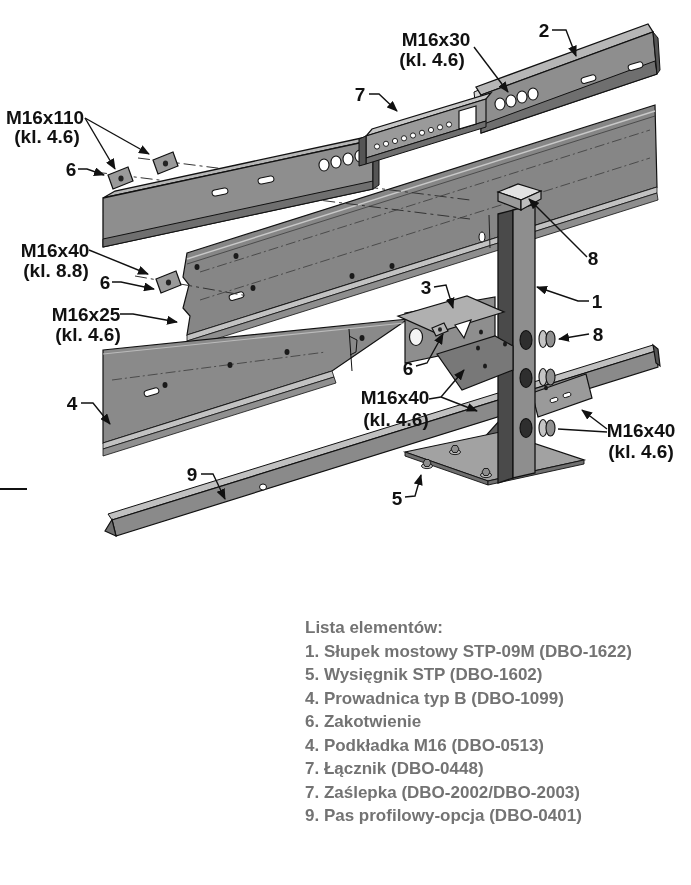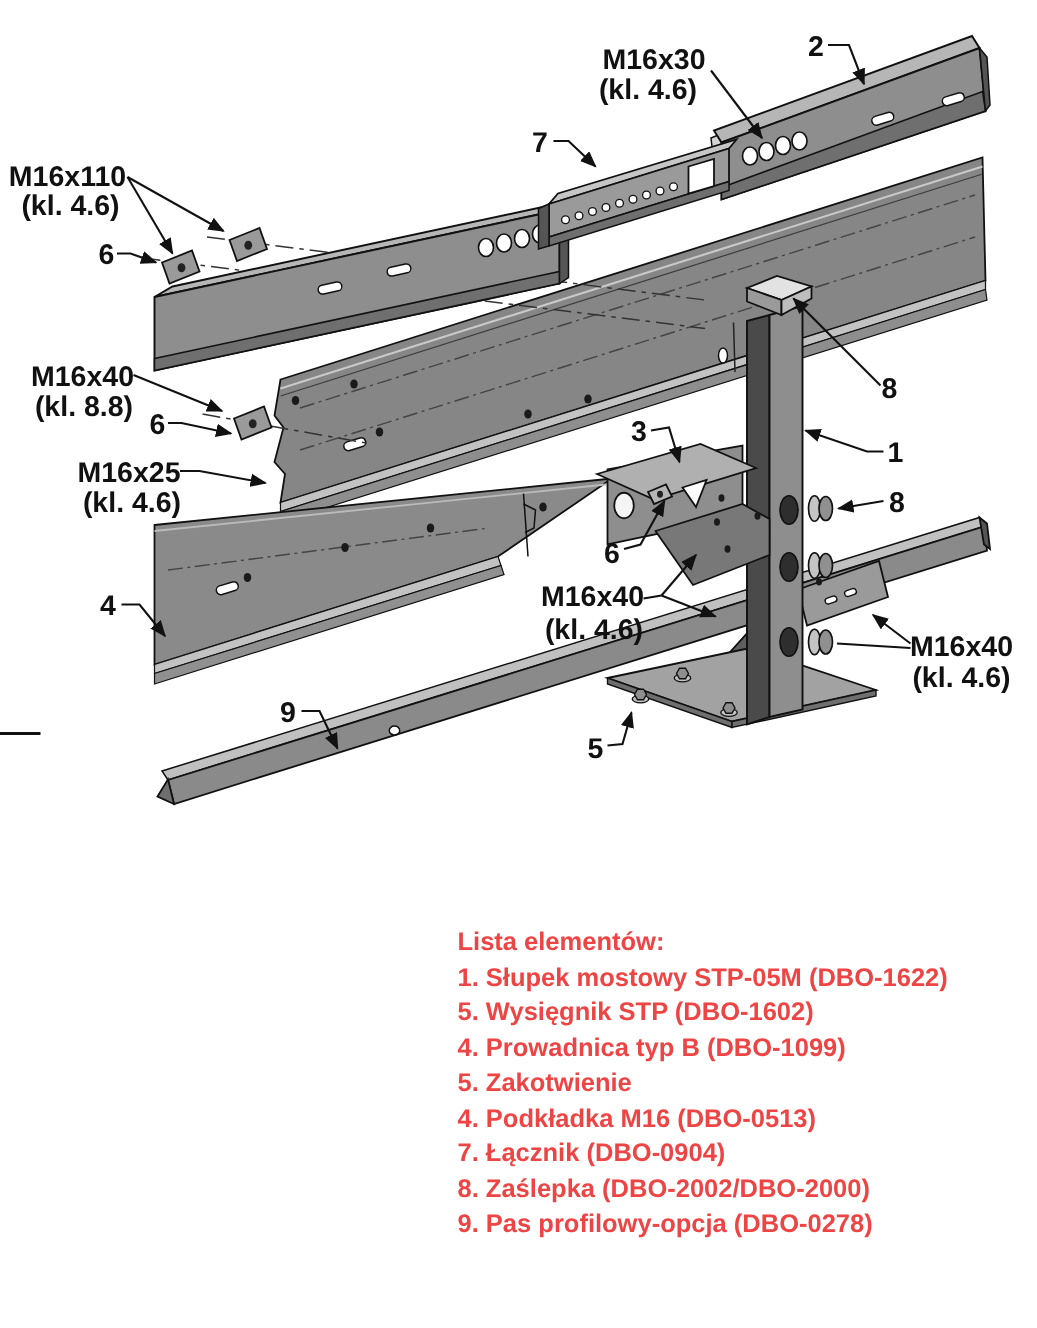--- a/index.html
+++ b/index.html
@@ -1,21 +1,21 @@
 <!DOCTYPE html>
 <html><head>
 <meta charset="utf-8">
 <style>
   html,body{margin:0;padding:0;background:#ffffff;}
   .stage{position:relative;width:691px;height:885px;background:#ffffff;overflow:hidden;
          font-family:"Liberation Sans",sans-serif;}
   .diagram-svg{position:absolute;left:0;top:0;}
   .parts-list{position:absolute;left:305px;top:616px;width:380px;
               font-family:"Liberation Sans",sans-serif;font-size:17px;font-weight:700;
-              color:#ef4444;line-height:23.5px;}
+              color:#737373;line-height:23.5px;}
   .parts-list div{white-space:nowrap;}
   svg text{font-family:"Liberation Sans",sans-serif;font-weight:700;fill:#111;}
   .callout{font-size:19px;}
   .pnum{font-size:19px;}
 </style>
 </head>
 <body>
 
 <div class="stage">
 
@@ -270,23 +270,23 @@
     <text class="pnum" x="597" y="308">1</text>
     <text class="pnum" x="593" y="265">8</text>
     <text class="pnum" x="598" y="341">8</text>
     <text class="pnum" x="397" y="505">5</text>
     <text class="pnum" x="426" y="294">3</text>
   </g>
 </svg>
 
 <div class="parts-list">
   <div>Lista elementów:</div>
-  <div>1. Słupek mostowy STP-05M (DBO-1622)</div>
+  <div>1. Słupek mostowy STP-09M (DBO-1622)</div>
   <div>5. Wysięgnik STP (DBO-1602)</div>
   <div>4. Prowadnica typ B (DBO-1099)</div>
-  <div>5. Zakotwienie</div>
+  <div>6. Zakotwienie</div>
   <div>4. Podkładka M16 (DBO-0513)</div>
-  <div>7. Łącznik (DBO-0904)</div>
-  <div>8. Zaślepka (DBO-2002/DBO-2000)</div>
-  <div>9. Pas profilowy-opcja (DBO-0278)</div>
+  <div>7. Łącznik (DBO-0448)</div>
+  <div>7. Zaślepka (DBO-2002/DBO-2003)</div>
+  <div>9. Pas profilowy-opcja (DBO-0401)</div>
 </div>
 
 </div>
 
 </body></html>

